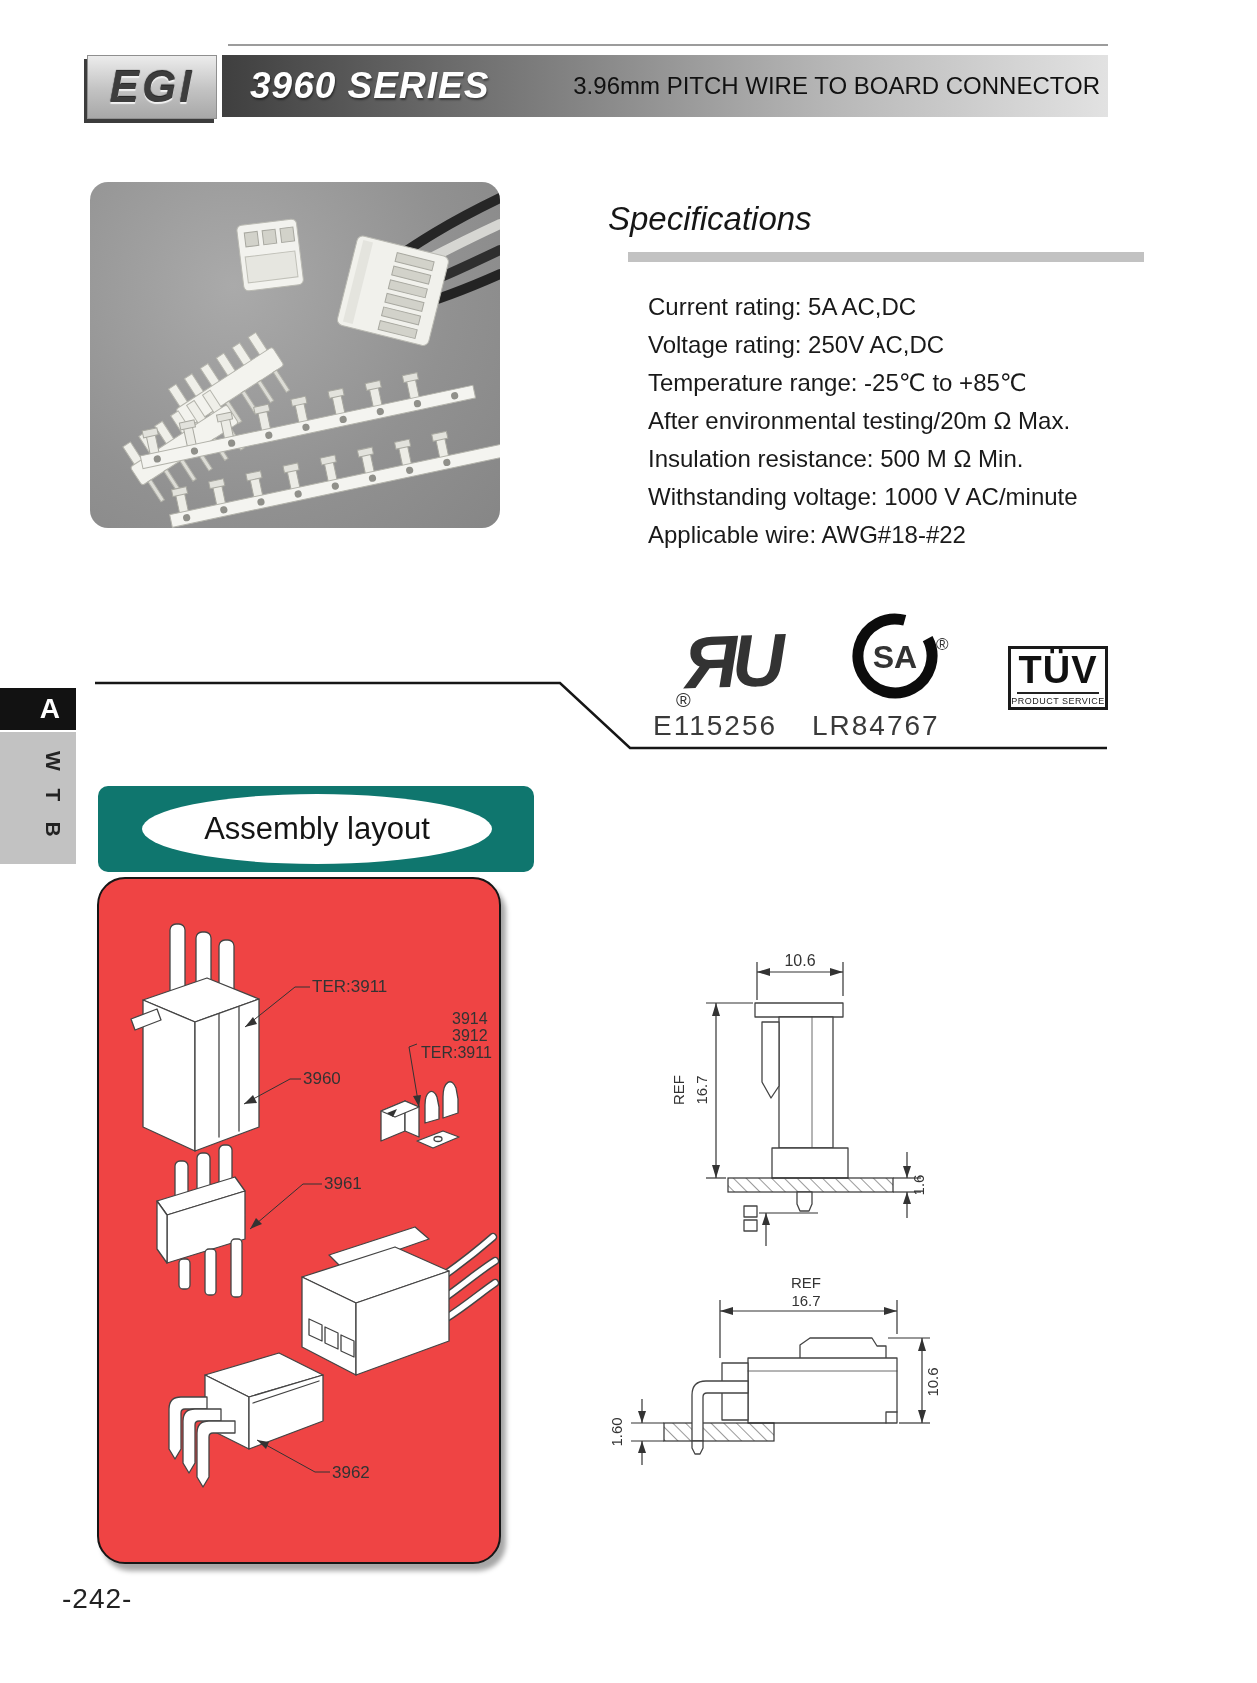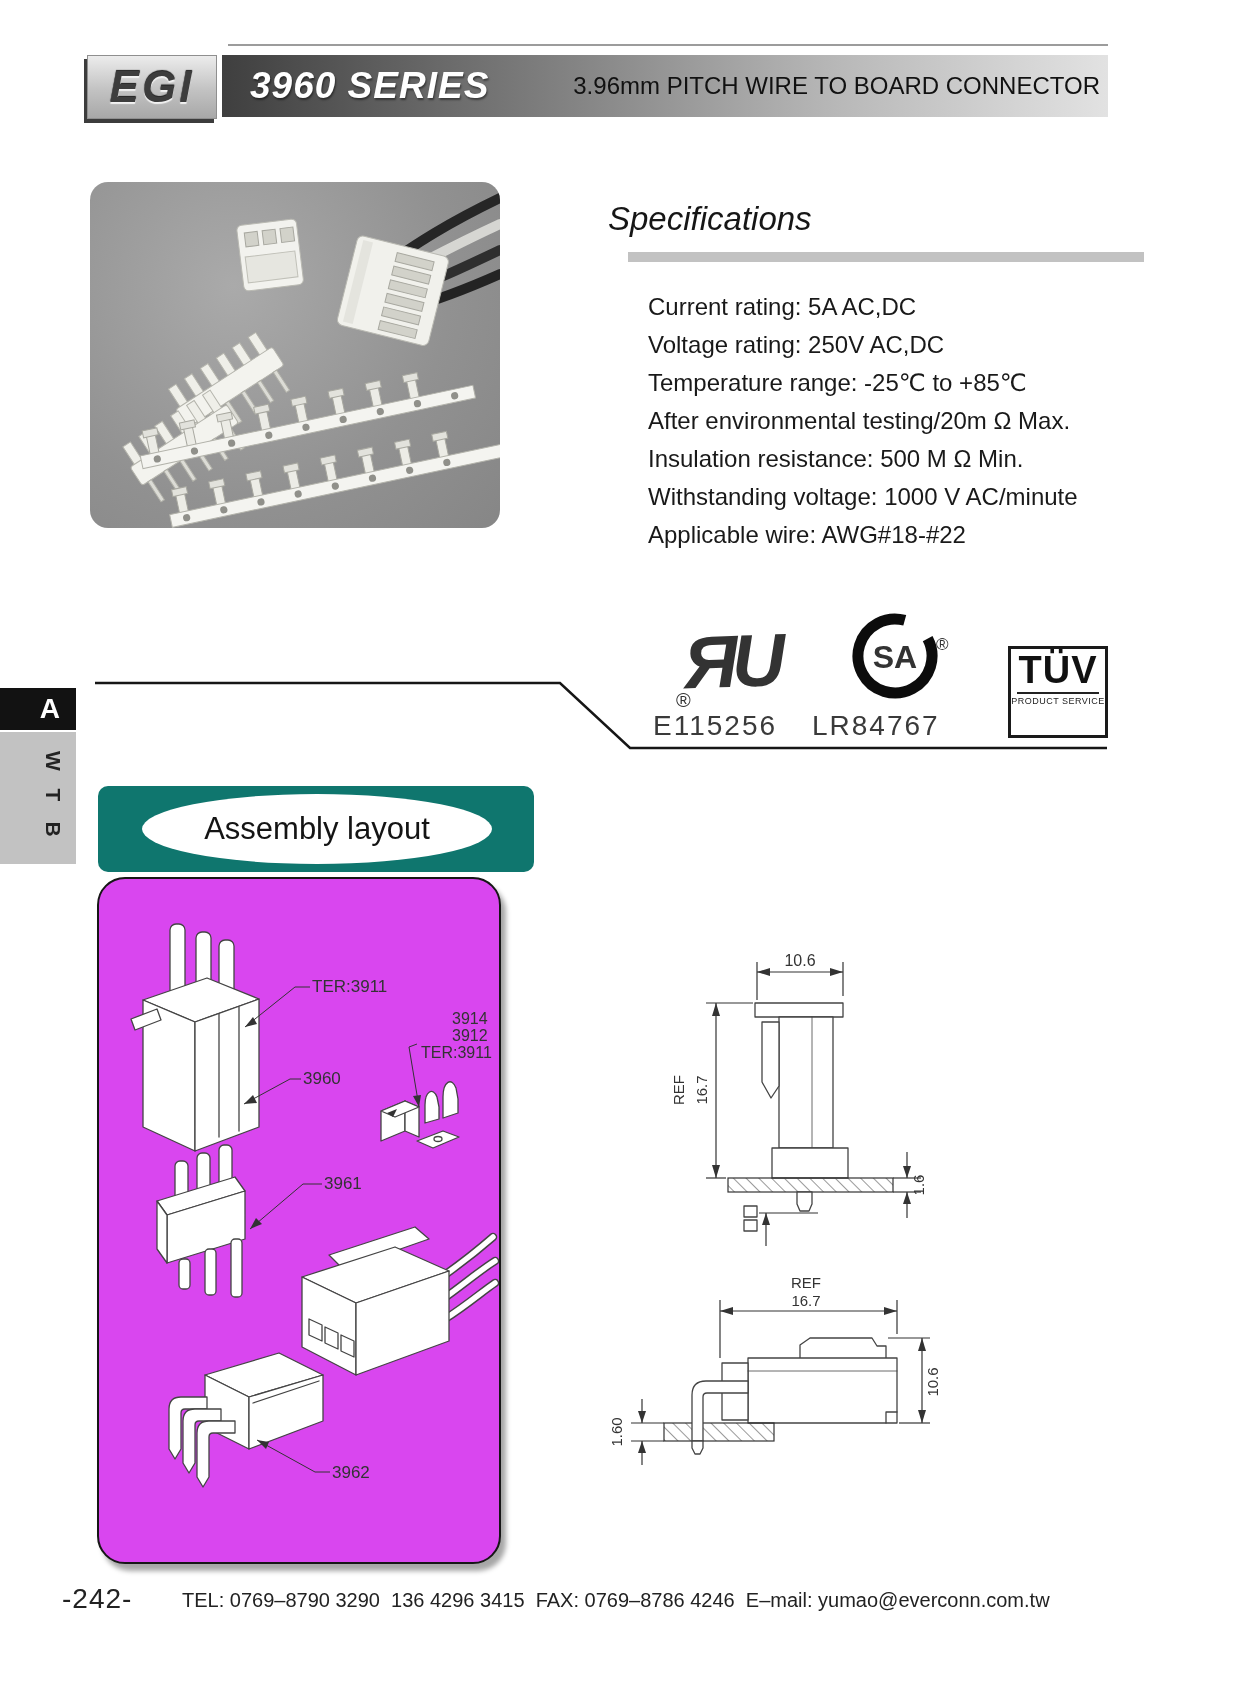--- a/index.html
+++ b/index.html
@@ -50,21 +50,21 @@
   .wtb-strip span { display:block; width:24px; height:34px; text-align:center; font-size:21px;
                     font-weight:bold; color:#222; transform:rotate(90deg); }
 
   
   .asm-btn { background:#0f766e; border-radius:10px; }
   .asm-ellipse { position:absolute; left:44px; top:8px; width:350px; height:70px;
                  background:#fff; border-radius:50%; display:flex; align-items:center; justify-content:center; }
   .asm-label { font-size:31px; color:#141414; }
 
   
-  .asm-panel { border:2px solid #161616; border-radius:28px; background:#d946ef;
+  .asm-panel { border:2px solid #161616; border-radius:28px; background:#ef4444;
                box-shadow:5px 7px 5px rgba(0,0,0,.35); }
 
   
   .page-num { font-size:28px; letter-spacing:1px; color:#222; }
   .contact { font-size:20px; color:#222; white-space:pre; }
 </style>
 </head>
 <body>
 
 <div id="page">
@@ -210,21 +210,21 @@
   </svg>
   <div class="abs cert-number" style="left:653px; top:710px;">E115256</div>
 
   <svg class="abs" style="left:850px; top:608px;" width="100" height="100" viewBox="0 0 100 100">
     <circle cx="45" cy="48" r="37" fill="none" stroke="#0c0c0c" stroke-width="11" stroke-dasharray="202 31" transform="rotate(-28 45 48)"></circle>
     <text x="45" y="60" font-size="32" font-weight="bold" text-anchor="middle" fill="#0c0c0c">SA</text>
     <text x="86" y="42" font-size="17" fill="#0c0c0c">®</text>
   </svg>
   <div class="abs cert-number" style="left:812px; top:710px;">LR84767</div>
 
-  <div class="abs tuv-box" style="left:1008px; top:646px; width:100px; height:92px;">
+  <div class="abs tuv-box" style="left:1008px; top:646px; width:100px; height:64px;">
     <div class="tuv-mark">TÜV</div>
     <div class="tuv-rule"></div>
     <div class="tuv-sub">PRODUCT SERVICE</div>
   </div>
 
   <svg class="abs" style="left:90px; top:678px;" width="1025" height="76" viewBox="90 678 1025 76">
     <path d="M95,683 H560 L630,748 H1107" fill="none" stroke="#161616" stroke-width="2.5"></path>
   </svg>
 
   <div class="abs tab-a" style="left:0; top:688px; width:76px; height:42px;">
@@ -414,15 +414,14 @@
       <line class="dimline" x1="642" y1="1441" x2="642" y2="1465"></line>
       <polygon class="dimarrow" points="642,1441 638,1453 646,1453"></polygon>
     </g>
     <text x="806" y="1288" font-size="15" text-anchor="middle">REF</text>
     <text x="806" y="1306" font-size="15" text-anchor="middle">16.7</text>
     <text x="938" y="1382" font-size="15" text-anchor="middle" transform="rotate(-90 938 1382)">10.6</text>
     <text x="622" y="1432" font-size="15" text-anchor="middle" transform="rotate(-90 622 1432)">1.60</text>
   </svg>
 
   <div class="abs page-num" style="left:62px; top:1583px;">-242-</div>
-  <div class="abs contact" style="left:182px; top:1589px;">TEL: 0769–8790 3290  136 4296 3415  FAX: 0769–8786 4246  E–mail: yumao@everconn.com.tw</div>
 
 </div>
 
 </body></html>

